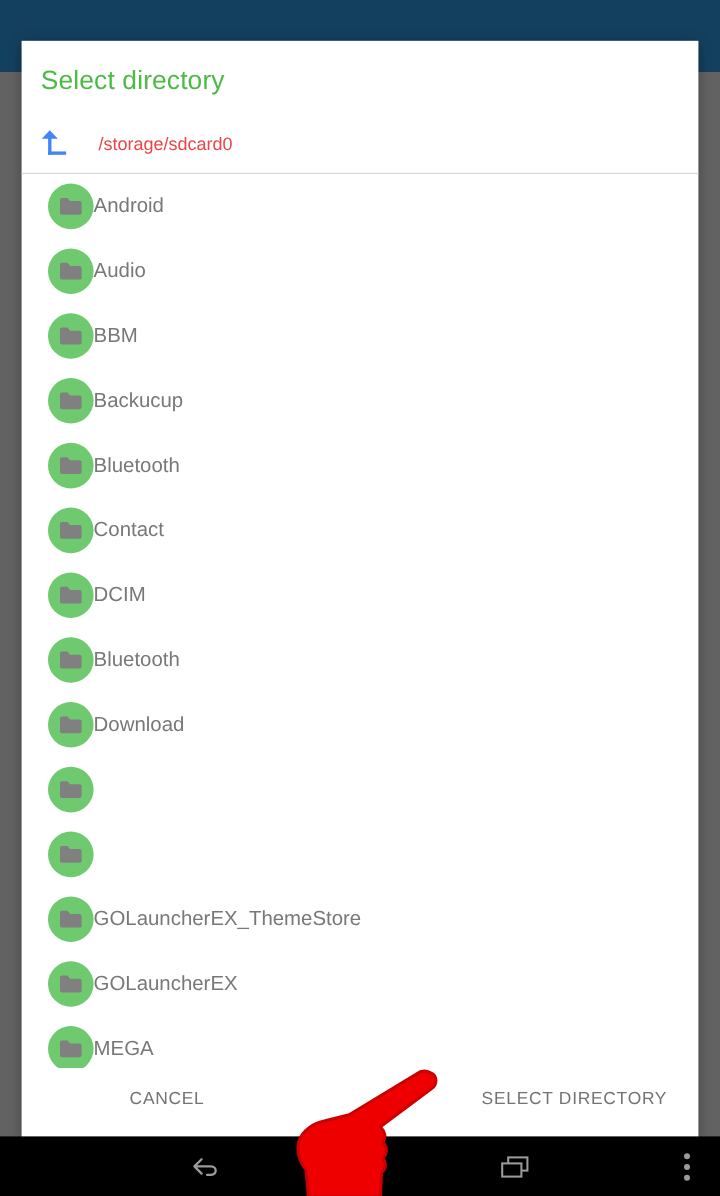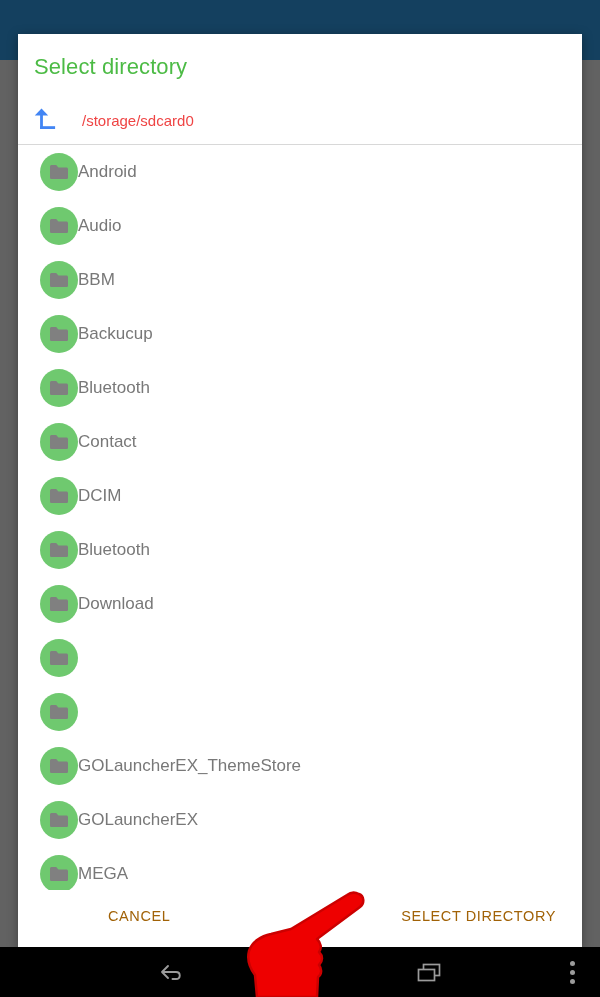--- a/index.html
+++ b/index.html
@@ -125,21 +125,21 @@
     flex: 0 0 auto;
     height: 58px;
     position: relative;
   }
 
   .dlg-btn {
     position: absolute;
     top: 12px;
     background: none;
     border: none;
-    color: #a16207;
+    color: #737373;
     font-family: "Liberation Sans", sans-serif;
     font-size: 14.5px;
     letter-spacing: 0.6px;
     cursor: pointer;
     padding: 6px 8px;
   }
 
   #cancel-button  { left: 82px; }
   #select-button  { right: 18px; }
 

